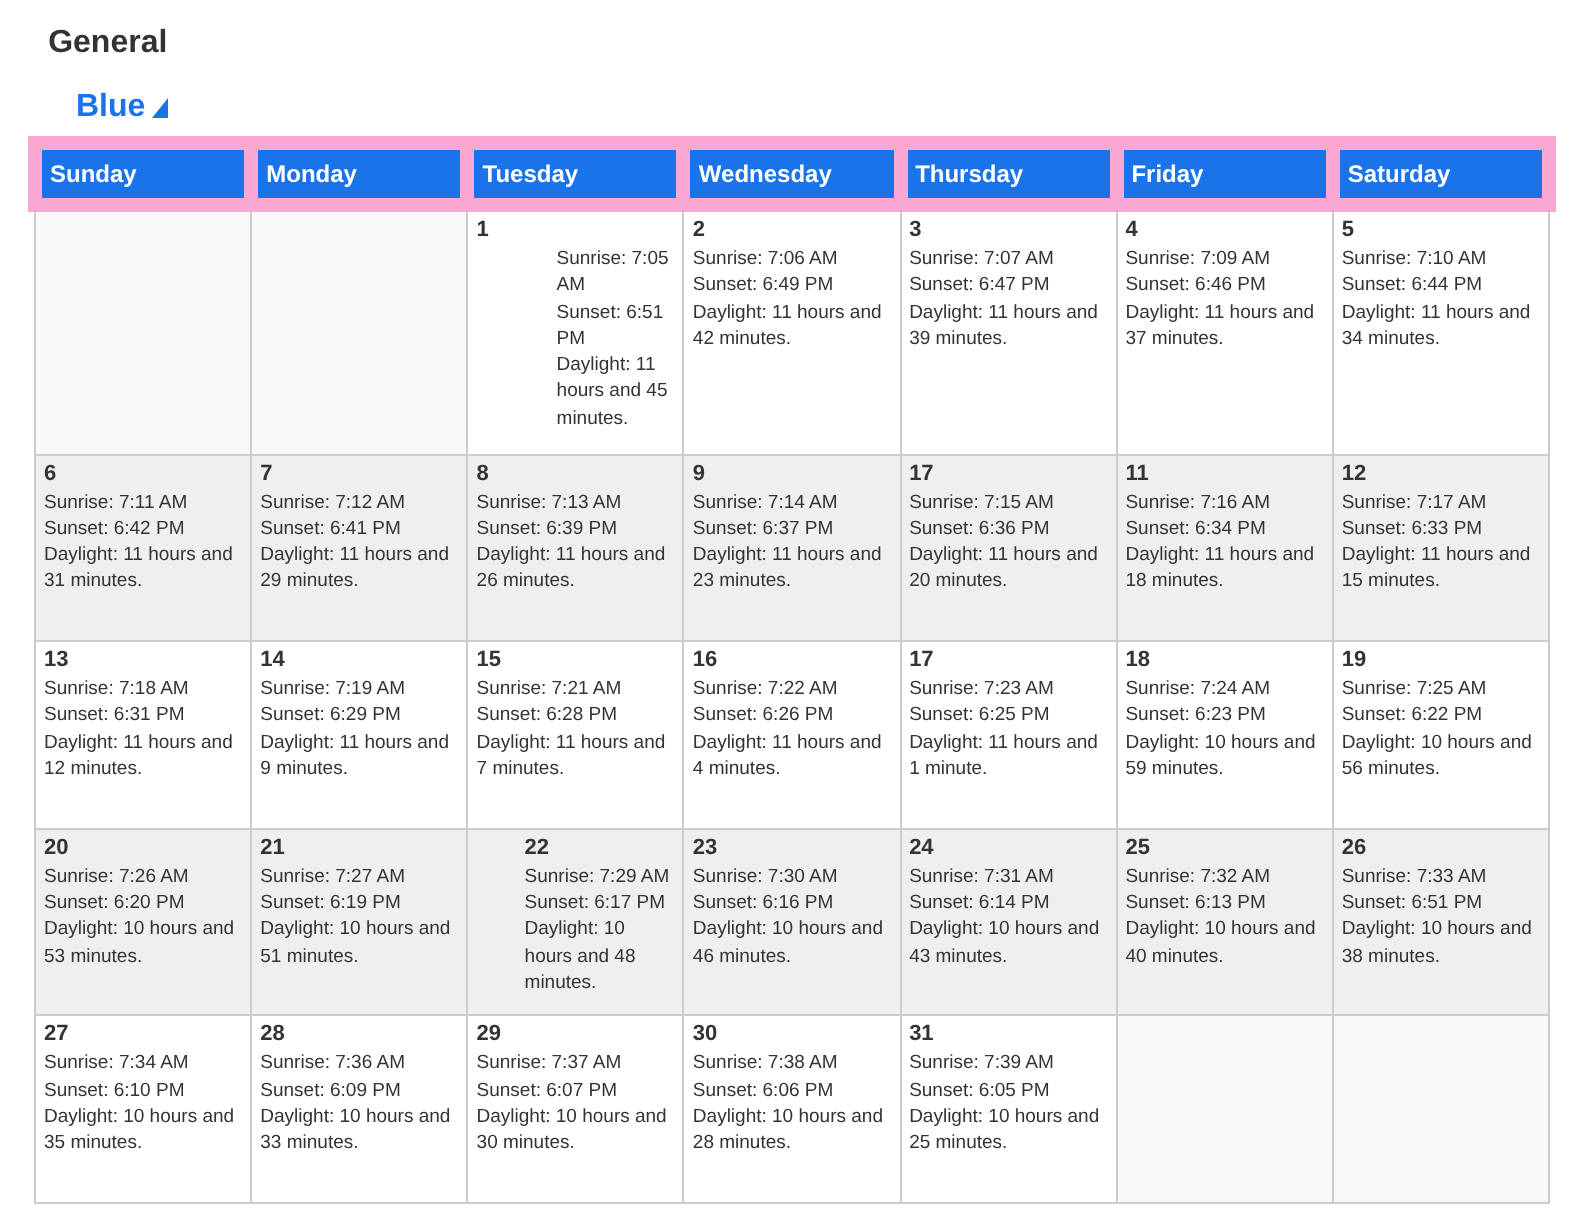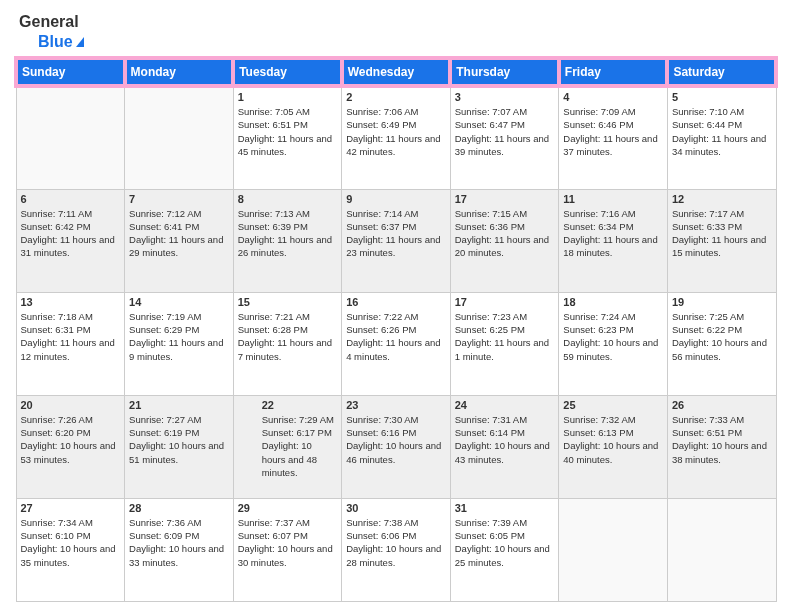--- a/index.html
+++ b/index.html
@@ -18,22 +18,22 @@
       flex-direction: column;
     }
     .header {
       display: flex;
       justify-content: space-between;
       align-items: flex-start;
       margin-bottom: 6px;
     }
     .logo {
       display: flex;
-      align-items: center;
-      gap: 4px;
+      align-items: flex-end;
+      gap: 16px;
     }
     .title-block {
       text-align: right;
     }
     .month-title {
       font-size: 32px;
       font-weight: normal;
       color: #222;
     }
     .location {
@@ -46,21 +46,21 @@
       border-collapse: collapse;
       width: 100%;
       table-layout: fixed;
     }
     .calendar th {
       background: #1a73e8;
       color: #fff;
       font-size: 12px;
       font-weight: bold;
       padding: 5px 4px;
-      border: 4px solid #f9a8d4;
+      border: 7px solid #f9a8d4;
       text-align: left;
     }
     .calendar td {
       border: 1px solid #ccc;
       vertical-align: top;
       padding: 3px 4px;
       font-size: 10px;
       color: #333;
       height: 88px;
     }
@@ -117,21 +117,21 @@
           <th>Friday</th>
           <th>Saturday</th>
         </tr>
     </thead>
     <tbody id="calendar-body">
     <tr>
           <td class="empty" style="background: rgb(249, 249, 249);"></td>
           <td class="empty" style="background: rgb(249, 249, 249);"></td>
           <td style="background: rgb(255, 255, 255);">
             <span class="day-num">1</span>
-            <div class="cell-text" style="white-space: pre-line;">Sunrise: 7:05 AM
+            <div class="cell-text" style="white-space: pre-line; margin-left: 40px;">Sunrise: 7:05 AM
 Sunset: 6:51 PM
 Daylight: 11 hours and 45 minutes.</div>
           </td>
           <td style="background: rgb(255, 255, 255);">
             <span class="day-num">2</span>
             <div class="cell-text" style="white-space: pre-line;">Sunrise: 7:06 AM
 Sunset: 6:49 PM
 Daylight: 11 hours and 42 minutes.</div>
           </td>
           <td style="background: rgb(255, 255, 255);">

